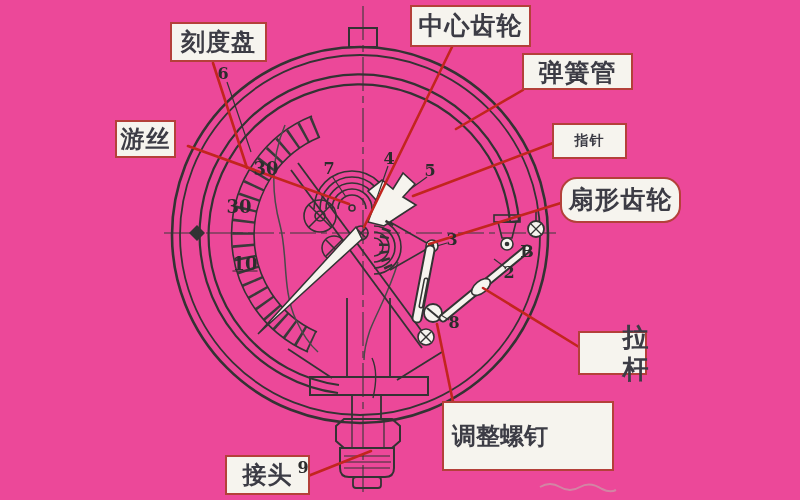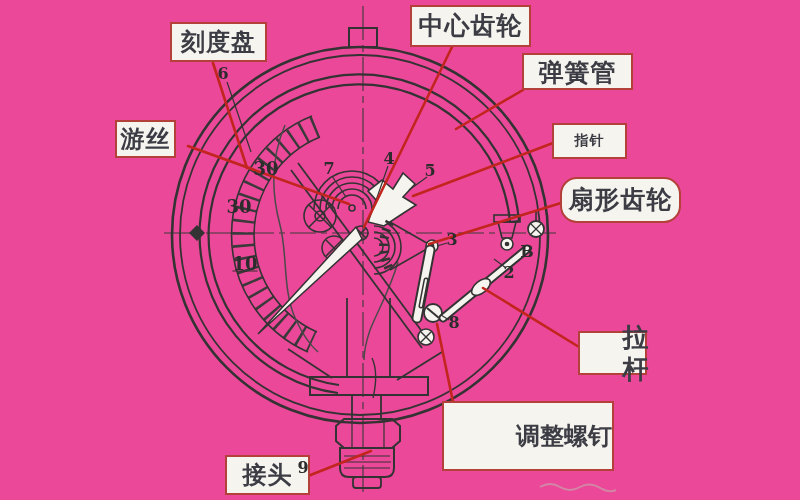--- a/index.html
+++ b/index.html
@@ -3,21 +3,21 @@
 <meta charset="utf-8">
 <style>
   html,body{margin:0;padding:0;background:#fff;}
   .stage{position:relative;width:800px;height:500px;background:#ec4899;overflow:hidden;
          font-family:"Liberation Sans",sans-serif;}
   .stage svg{position:absolute;left:0;top:0;}
   .callout{position:absolute;border:2px solid #b4403a;background:#f6f4ee;
            display:flex;align-items:center;justify-content:center;
            color:#3c3c45;font-weight:bold;letter-spacing:1px;line-height:1.25;
            box-sizing:border-box;}
-  .callout.two-line{flex-direction:column;align-items:flex-end;justify-content:center;
+  .callout.two-line{flex-direction:column;align-items:flex-start;justify-content:center;
            padding-left:8px;letter-spacing:0;}
   .num{position:absolute;transform:translate(-50%,-50%);color:#2c2c2c;
        font-family:"DejaVu Serif",serif;font-weight:bold;}
   .scale-num{font-size:18px;}
   .part-num{font-size:16px;}
 </style>
 </head>
 <body>
 
 <div class="stage">

